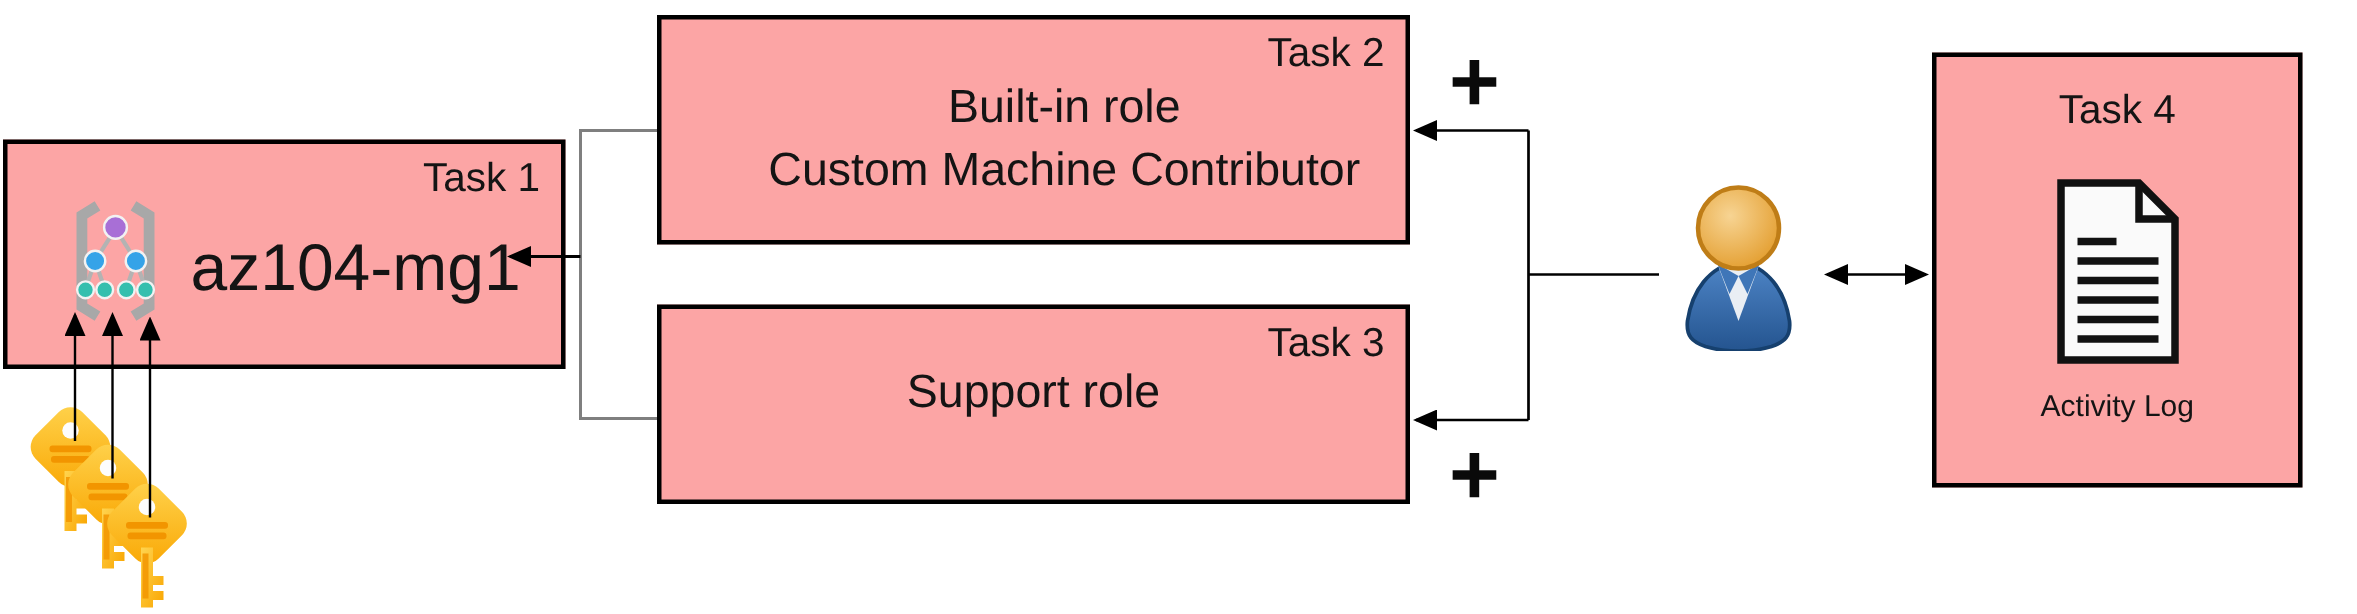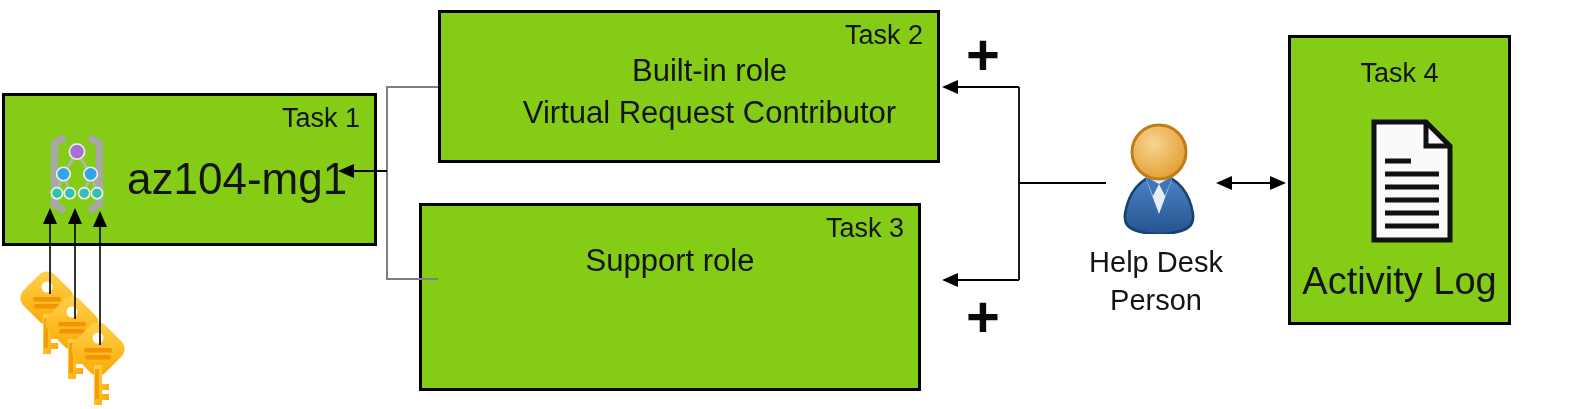--- a/index.html
+++ b/index.html
@@ -1,23 +1,23 @@
 <!DOCTYPE html>
 <html><head>
 <meta charset="utf-8">
 <style>
   html,body{margin:0;padding:0;background:#fff;}
   .canvas{position:relative;width:1571px;height:409px;background:#ffffff;
           font-family:"Liberation Sans",sans-serif;color:#141414;overflow:hidden;}
-  .box{position:absolute;background:#84cc16;border:3px solid #000;box-sizing:border-box;z-index:1;}
+  .box{position:absolute;background:#fca5a5;border:3px solid #000;box-sizing:border-box;z-index:1;}
   .task-label{position:absolute;font-size:27px;white-space:nowrap;z-index:2;}
   .task-label.tr{top:7px;right:14px;}
   .role-lines{position:absolute;left:0;right:0;text-align:center;font-size:31px;line-height:42px;z-index:2;}
   .node-name{position:absolute;font-size:44px;white-space:nowrap;z-index:2;}
-  .caption{position:absolute;left:0;right:0;text-align:center;font-size:38px;z-index:2;}
+  .caption{position:absolute;left:0;right:0;text-align:center;font-size:20px;z-index:2;}
   .plus{position:absolute;width:66px;text-align:center;font-size:58px;font-weight:700;
         line-height:62px;z-index:6;color:#0a0a0a;}
   .overlay{position:absolute;left:0;top:0;width:1571px;height:409px;z-index:5;pointer-events:none;}
   .icon-abs{position:absolute;z-index:2;}
   .actor-label{position:absolute;left:1072px;top:243px;width:168px;text-align:center;
                font-size:29px;line-height:38px;z-index:2;}
 </style>
 </head>
 <body>
 
@@ -44,32 +44,32 @@
       <circle cx="59" cy="74" r="7" fill="#35bfae" stroke="#f2f2f2" stroke-width="2"></circle>
       <circle cx="75" cy="74" r="7" fill="#35bfae" stroke="#f2f2f2" stroke-width="2"></circle>
     </svg>
     <div class="node-name" style="left:122px;top:58px;">az104-mg1</div>
   </div>
 
   <div class="box" style="left:438px;top:10px;width:502px;height:153px;">
     <div class="task-label tr">Task 2</div>
     <div class="role-lines" style="top:37px;margin-left:41px;">
       <div>Built-in role</div>
-      <div>Virtual Request Contributor</div>
+      <div>Custom Machine Contributor</div>
     </div>
   </div>
 
-  <div class="box" style="left:419px;top:203px;width:502px;height:188px;">
+  <div class="box" style="left:438px;top:203px;width:502px;height:133px;">
     <div class="task-label tr">Task 3</div>
     <div class="role-lines" style="top:34px;">
       <div>Support role</div>
     </div>
   </div>
 
-  <div class="box" style="left:1288px;top:35px;width:223px;height:290px;">
+  <div class="box" style="left:1288px;top:35px;width:247px;height:290px;">
     <div class="caption" style="top:20px;font-size:27px;">Task 4</div>
     <svg class="icon-abs" style="left:73px;top:80px;" width="96" height="126" viewBox="0 0 96 126">
       <path d="M10,4 H62 L86,28 V122 H10 Z" fill="#fafafa" stroke="#111" stroke-width="5"></path>
       <path d="M62,4 V28 H86" fill="none" stroke="#111" stroke-width="5"></path>
       <g stroke="#111" stroke-width="5">
         <line x1="21" y1="43" x2="47" y2="43"></line>
         <line x1="21" y1="56" x2="75" y2="56"></line>
         <line x1="21" y1="69" x2="75" y2="69"></line>
         <line x1="21" y1="82" x2="75" y2="82"></line>
         <line x1="21" y1="95" x2="75" y2="95"></line>
@@ -89,24 +89,20 @@
         <stop offset="0" stop-color="#f7d493"></stop>
           <stop offset="1" stop-color="#e29a28"></stop>
       </radialGradient>
     </defs>
     <path d="M47,52 C27,56 16,72 13,92 C12,102 16,106 25,109 C39,113 55,113 69,109 C78,106 82,102 81,92 C78,72 67,56 47,52 Z" fill="url(#bodyG)" stroke="#16406e" stroke-width="2.5"></path>
     <path d="M33,54 L47,92 L61,54 Z" fill="#e9eef4"></path>
     <path d="M33,54 L47,62 L41,74 Z" fill="#3f76b8"></path>
     <path d="M61,54 L47,62 L53,74 Z" fill="#3f76b8"></path>
     <circle cx="47" cy="30" r="27" fill="url(#headG)" stroke="#bf7d17" stroke-width="3"></circle>
   </svg>
-  <div class="actor-label">
-    <div>Help Desk</div>
-    <div>Person</div>
-  </div>
 
   <div class="plus" style="left:950px;top:24px;">+</div>
   <div class="plus" style="left:950px;top:286px;">+</div>
 
   <svg class="overlay" viewBox="0 0 1571 409">
     <defs>
       <marker id="ah" markerWidth="16" markerHeight="14" refX="14" refY="7" orient="auto" markerUnits="userSpaceOnUse">
         <path d="M0,0 L16,7 L0,14 Z" fill="#000"></path>
       </marker>
       <marker id="ahs" markerWidth="16" markerHeight="14" refX="14" refY="7" orient="auto-start-reverse" markerUnits="userSpaceOnUse">

